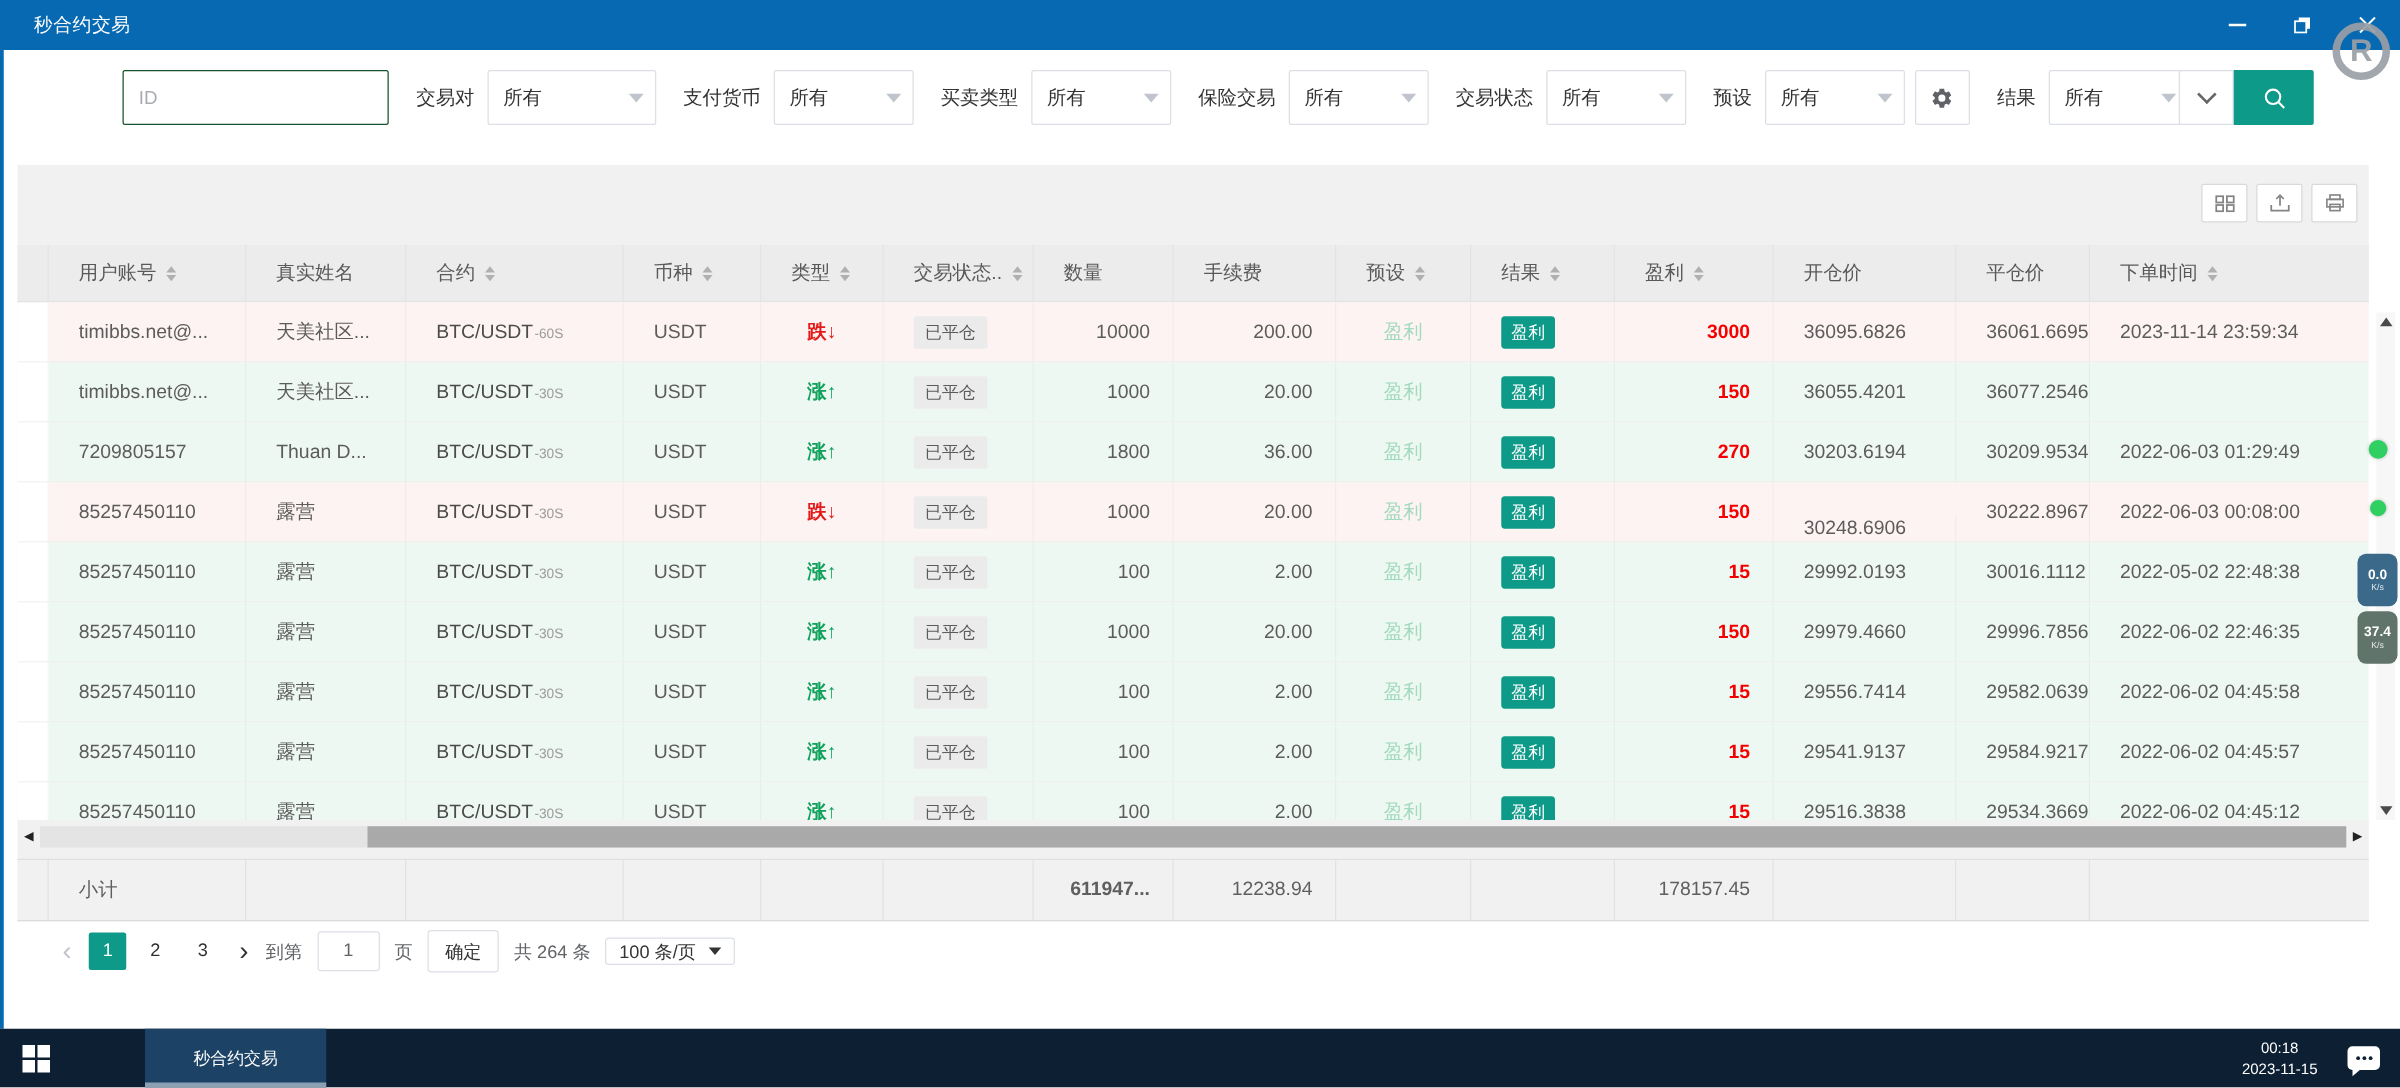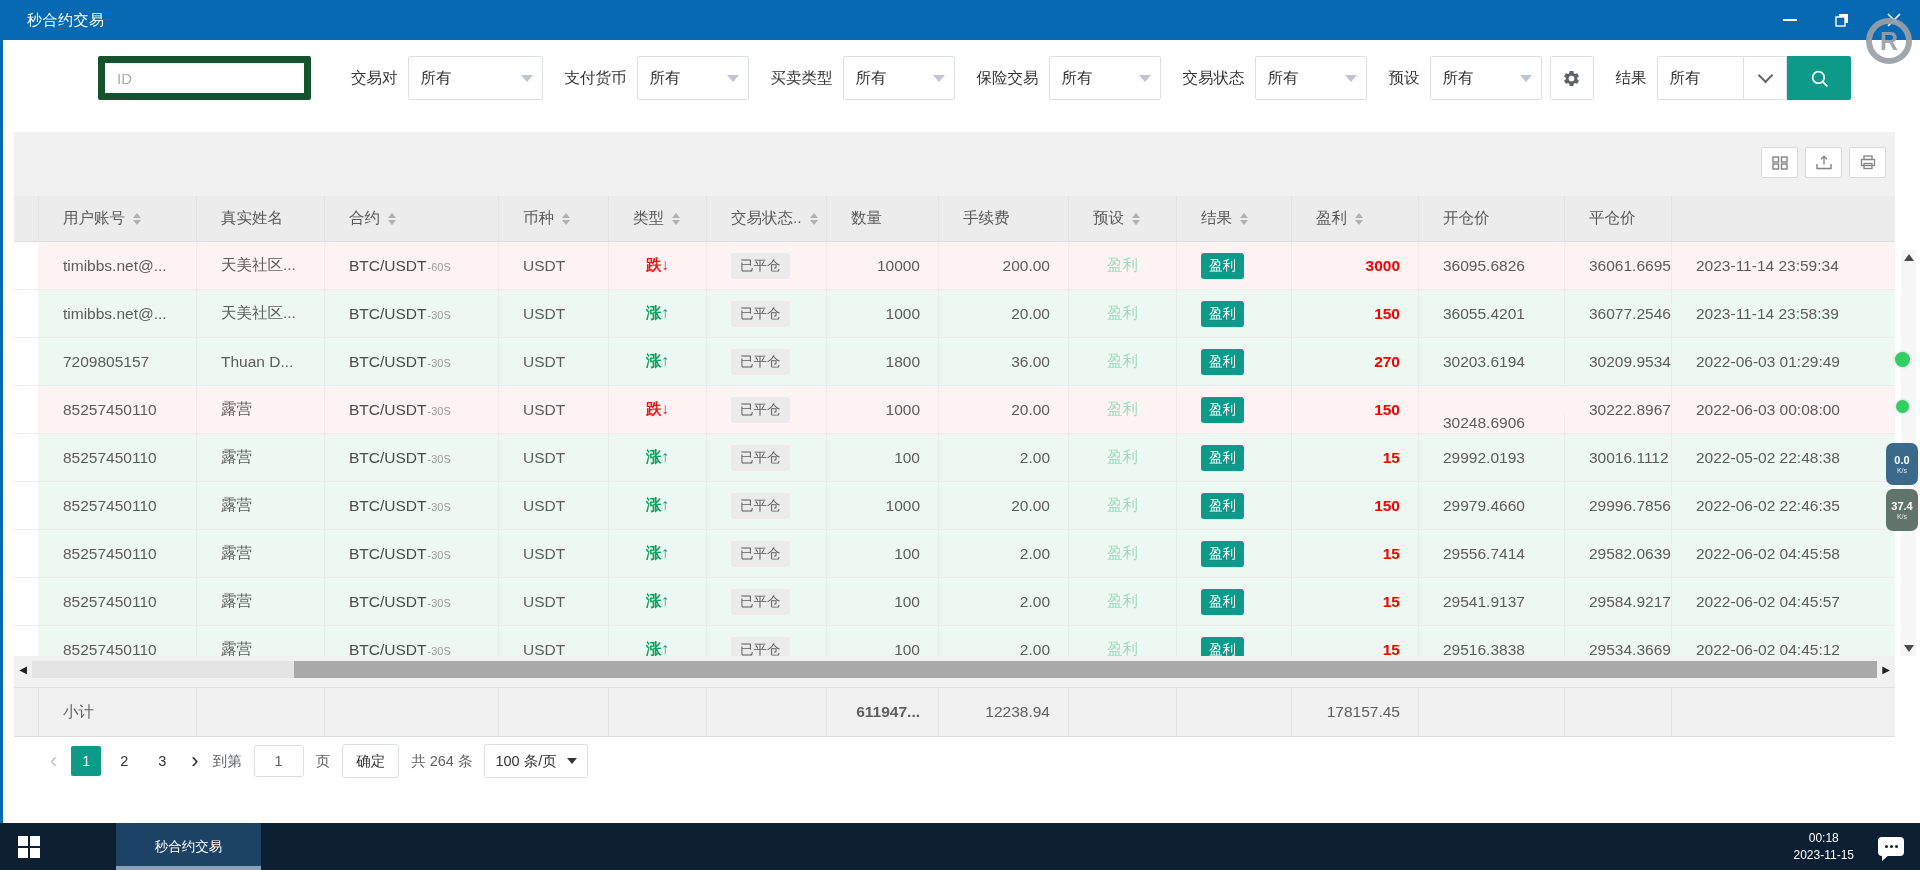--- a/index.html
+++ b/index.html
@@ -10,21 +10,21 @@
 .titlebar{position:absolute;top:0;left:0;right:0;height:40px;background:#0769b2;display:flex;align-items:center;z-index:3}
 .titlebar .title{color:#fff;font-size:15px;margin-left:27px;letter-spacing:.5px}
 .win-ctrls{margin-left:auto;display:flex;align-items:stretch;height:100%}
 .wbtn{width:52px;display:flex;align-items:center;justify-content:center;cursor:pointer}
 .min-bar{width:14px;height:2px;background:#fff}
 .left-edge{position:absolute;left:0;top:40px;bottom:47px;width:3px;background:#0769b2;z-index:4}
 .watermark{position:absolute;top:18px;right:8px;width:46px;height:46px;border:6px solid #9aa0a6;border-radius:50%;color:#9aa0a6;display:flex;align-items:center;justify-content:center;font-size:25px;font-weight:bold;z-index:5;opacity:.92}
 
 
 .filterbar{position:absolute;top:56px;left:98px;display:flex;align-items:center;z-index:2}
-.id-input{width:213px;height:44px;border:7px solid #14532d;border-radius:2px;padding:0 12px;font-size:15px;color:#333;margin-right:40px;outline:none}
+.id-input{width:213px;height:44px;border:1px solid #14532d;border-radius:2px;padding:0 12px;font-size:15px;color:#333;margin-right:22px;outline:none}
 .id-input::placeholder{color:#a8abb2}
 .f-groups{display:flex;align-items:center}
 .f-group{display:flex;align-items:center;margin-right:22px}
 .f-label{font-size:15.5px;color:#333;margin-right:10px;white-space:nowrap}
 .f-select{height:44px;border:1px solid #dcdfe6;border-radius:2px;background:#fff;display:flex;align-items:center;justify-content:space-between;padding:0 9px 0 12px;font-size:15.5px;color:#333;cursor:pointer}
 .f-caret{width:0;height:0;border-left:6px solid transparent;border-right:6px solid transparent;border-top:7px solid #c0c4cc;margin-left:8px}
 .gear-btn{width:44px;height:44px;border:1px solid #dcdfe6;border-radius:2px;background:#fff;display:flex;align-items:center;justify-content:center;margin-left:8px;cursor:pointer}
 .search-group{position:absolute;top:56px;right:69px;display:flex;z-index:2}
 .chev-btn{width:44px;height:44px;border:1px solid #dcdfe6;background:#fff;display:flex;align-items:center;justify-content:center;border-radius:2px 0 0 2px;cursor:pointer}
 .chev-btn i{width:11px;height:11px;border-right:2px solid #666;border-bottom:2px solid #666;transform:rotate(45deg);margin-top:-5px}
@@ -87,21 +87,21 @@
 
 .pager{position:absolute;left:48px;top:744px;display:flex;align-items:center;gap:12px;font-size:14.5px;color:#606266}
 .pg-prev{color:#c0c4cc;font-size:22px;line-height:1;cursor:default;padding:0 2px}
 .pg-next{color:#303133;font-size:22px;line-height:1;cursor:pointer;padding:0 2px}
 .pg-pages{display:flex;align-items:center;gap:8px}
 .pg-num{min-width:30px;height:30px;display:flex;align-items:center;justify-content:center;font-size:14.5px;color:#303133;border-radius:2px;cursor:pointer}
 .pg-num.active{background:#0e9a88;color:#fff}
 .pg-text{white-space:nowrap;color:#606266}
 .goto-input{width:50px;height:32px;border:1px solid #dcdfe6;border-radius:3px;text-align:center;font-size:14.5px;color:#606266;outline:none}
 .confirm-btn{height:34px;padding:0 13px;border:1px solid #dcdfe6;border-radius:3px;background:#fff;font-size:14.5px;color:#333;cursor:pointer}
-.size-select{height:34px;border:1px solid #dcdfe6;border-radius:3px;background:#fff;display:flex;align-items:center;padding:0 10px;gap:10px;font-size:14.5px;color:#333;cursor:pointer}
+.size-select{height:22px;border:1px solid #dcdfe6;border-radius:3px;background:#fff;display:flex;align-items:center;padding:0 10px;gap:10px;font-size:14.5px;color:#333;cursor:pointer}
 .size-caret{width:0;height:0;border-left:5px solid transparent;border-right:5px solid transparent;border-top:6px solid #333}
 
 
 .taskbar{position:absolute;left:0;right:0;bottom:0;height:47px;background:#0c1f33;display:flex;align-items:stretch;z-index:8}
 .start-btn{width:58px;display:flex;align-items:center;justify-content:center;cursor:pointer}
 .win-logo{display:grid;grid-template-columns:10px 10px;grid-template-rows:10px 10px;gap:2px}
 .win-logo i{background:#fff}
 .task-app{width:145px;margin-left:58px;background:#1c4265;color:#fff;font-size:13.5px;display:flex;align-items:center;justify-content:center;position:relative;cursor:pointer}
 .task-app::after{content:"";position:absolute;left:0;right:0;bottom:0;height:4px;background:#8aa0b5}
 .tb-right{margin-left:auto;display:flex;align-items:center;gap:24px;padding-right:16px}
@@ -298,20 +298,27 @@
           <i class="s-up"></i>
           <i class="s-dn"></i>
         </span>
       </div>
       <div class="th" style="width: 146px;">
         <span>开仓价</span>
       </div>
       <div class="th" style="width: 107px;">
         <span>平仓价</span>
       </div>
+      <div class="th" style="width: 226px; flex: 1 1 0%; border-right: none;">
+        <span>下单时间</span>
+        <span class="sort">
+          <i class="s-up"></i>
+          <i class="s-dn"></i>
+        </span>
+      </div>
     </div>
   <div class="tbody">
       <div class="tr down">
         <div class="td td-sel" style="width: 22px;"></div>
         <div class="td" style="width: 158px;">timibbs.net@...</div>
         <div class="td" style="width: 128px;">天美社区...</div>
         <div class="td" style="width: 174px;">
           <span class="c-main">BTC/USDT</span>
           <span class="c-suf">-60S</span>
         </div>
@@ -358,21 +365,20 @@
           <span class="preset">盈利</span>
         </div>
         <div class="td" style="width: 115px;">
           <span class="badge-teal">盈利</span>
         </div>
         <div class="td a-right" style="width: 127px;">
           <span class="profit">150</span>
         </div>
         <div class="td" style="width: 146px;">36055.4201</div>
         <div class="td" style="width: 107px;">36077.2546</div>
-        <div class="td" style="width: 226px; flex: 1 1 0%; border-right: none;">2023-11-14 23:58:39</div>
       </div>
       <div class="tr up">
         <div class="td td-sel" style="width: 22px;"></div>
         <div class="td" style="width: 158px;">7209805157</div>
         <div class="td" style="width: 128px;">Thuan D...</div>
         <div class="td" style="width: 174px;">
           <span class="c-main">BTC/USDT</span>
           <span class="c-suf">-30S</span>
         </div>
         <div class="td" style="width: 110px;">USDT</div>

